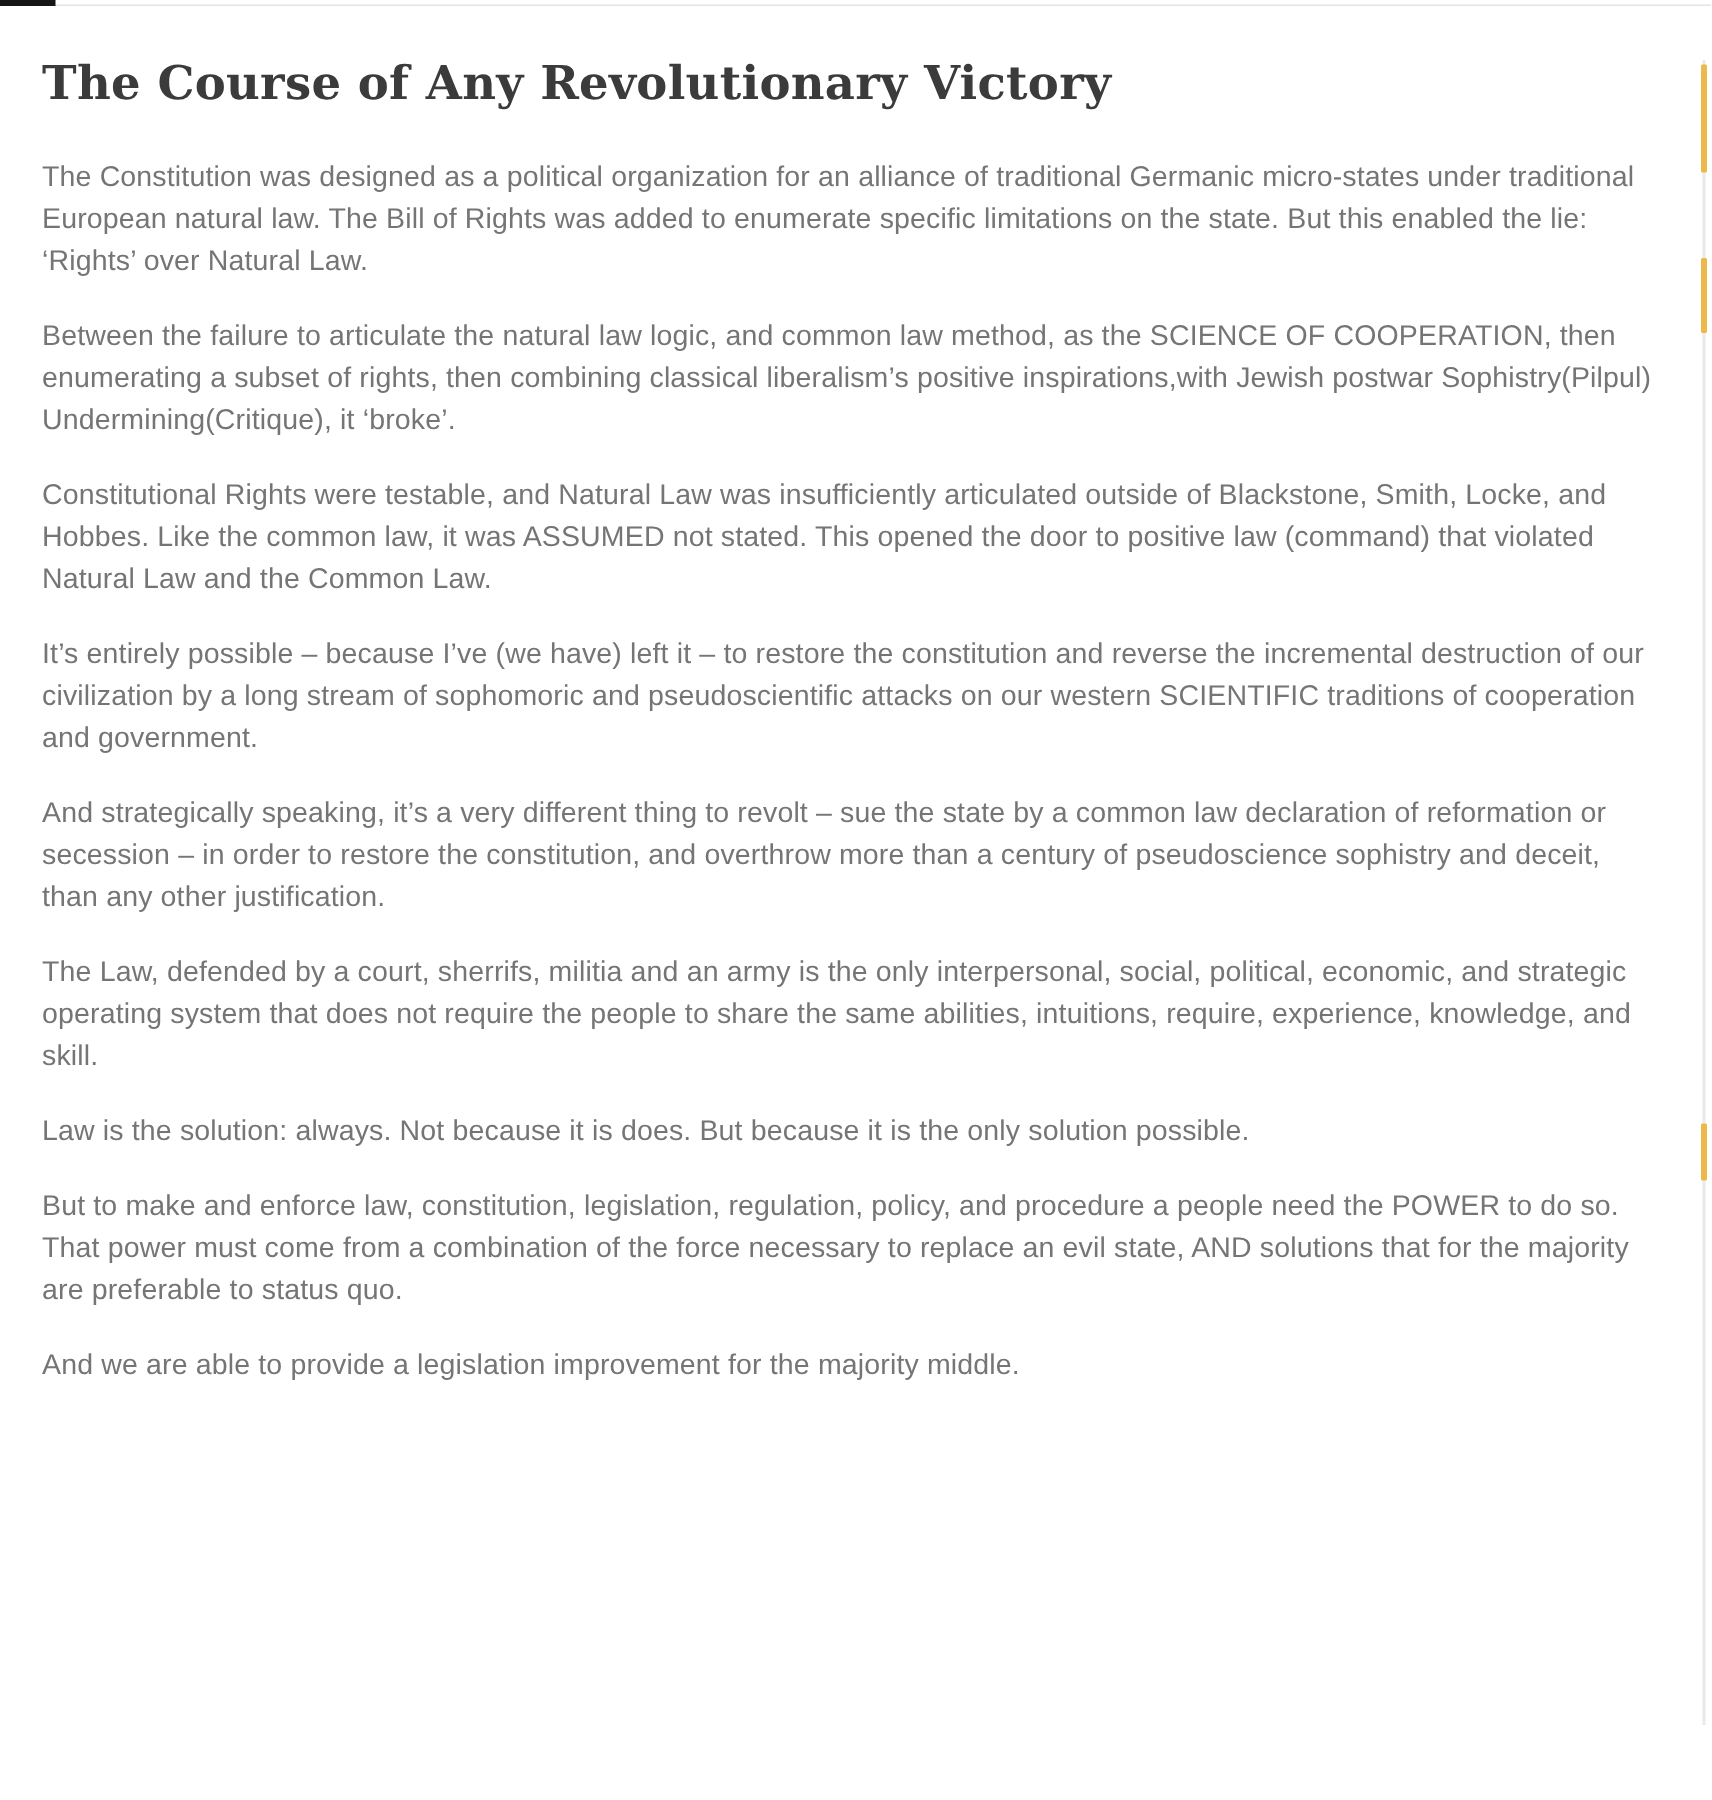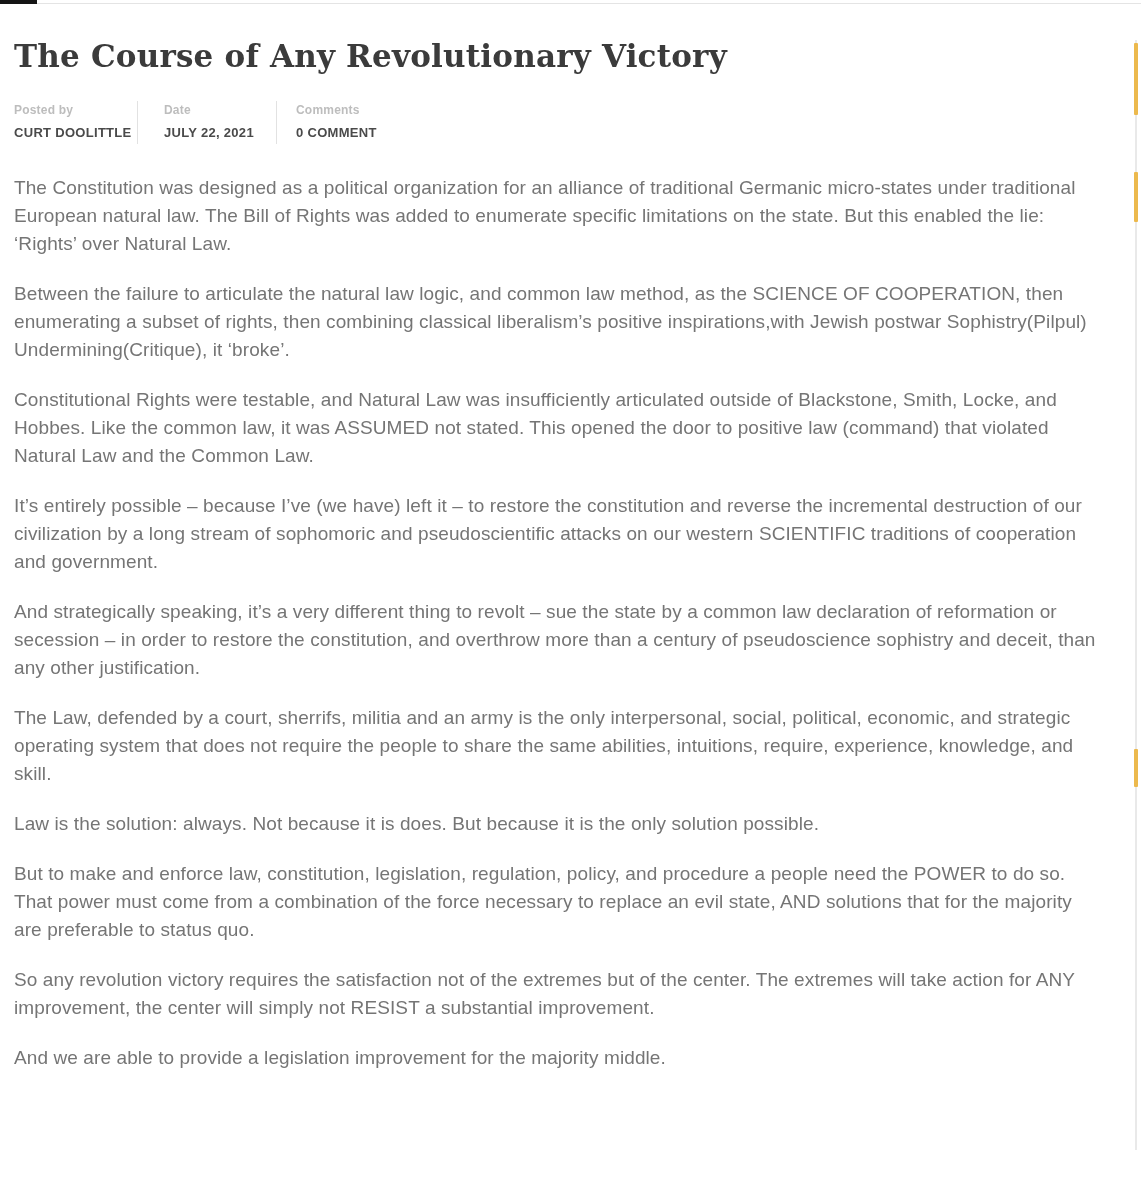--- a/index.html
+++ b/index.html
@@ -18,21 +18,21 @@
     width: 100%; height: 1px;
     background: #e4e4e4;
   }
   .progress-bar {
     position: absolute;
     top: 0; left: 0;
     width: 37px; height: 4px;
     background: #151515;
   }
   .content {
-    padding: 0 36px 0 14px;
+    padding: 0 36px 0 28px;
   }
   .article-title {
     font-family: "DejaVu Serif", serif;
     font-weight: 700;
     font-size: 31px;
     line-height: 38px;
     color: #3b3b3b;
     letter-spacing: 0.2px;
     margin: 37px 0 0 0;
   }
@@ -85,45 +85,30 @@
 </head>
 <body>
 
 <div class="top-gray-line"></div>
 <div class="progress-bar"></div>
 
 <div class="content">
 
   <h1 class="article-title">The Course of Any Revolutionary Victory</h1>
 
-  <div class="meta-row">
-    <div class="meta-col col-author">
-      <div class="meta-label">Posted by</div>
-      <div class="meta-value">CURT DOOLITTLE</div>
-    </div>
-    <div class="meta-col col-date">
-      <div class="meta-label">Date</div>
-      <div class="meta-value">JULY 22, 2021</div>
-    </div>
-    <div class="meta-col col-comments">
-      <div class="meta-label">Comments</div>
-      <div class="meta-value">0 COMMENT</div>
-    </div>
-  </div>
 
   <div class="body-text">
     <p>The Constitution was designed as a political organization for an alliance of traditional Germanic micro-states under traditional European natural law. The Bill of Rights was added to enumerate specific limitations on the state. But this enabled the lie: ‘Rights’ over Natural Law.</p>
     <p>Between the failure to articulate the natural law logic, and common law method, as the SCIENCE OF COOPERATION, then enumerating a subset of rights, then combining classical liberalism’s positive inspirations,with Jewish postwar Sophistry(Pilpul) Undermining(Critique), it ‘broke’.</p>
     <p>Constitutional Rights were testable, and Natural Law was insufficiently articulated outside of Blackstone, Smith, Locke, and Hobbes. Like the common law, it was ASSUMED not stated. This opened the door to positive law (command) that violated Natural Law and the Common Law.</p>
     <p>It’s entirely possible – because I’ve (we have) left it – to restore the constitution and reverse the incremental destruction of our civilization by a long stream of sophomoric and pseudoscientific attacks on our western SCIENTIFIC traditions of cooperation and government.</p>
     <p>And strategically speaking, it’s a very different thing to revolt – sue the state by a common law declaration of reformation or secession – in order to restore the constitution, and overthrow more than a century of pseudoscience sophistry and deceit, than any other justification.</p>
     <p>The Law, defended by a court, sherrifs, militia and an army is the only interpersonal, social, political, economic, and strategic operating system that does not require the people to share the same abilities, intuitions, require, experience, knowledge, and skill.</p>
     <p>Law is the solution: always. Not because it is does. But because it is the only solution possible.</p>
     <p>But to make and enforce law, constitution, legislation, regulation, policy, and procedure a people need the POWER to do so. That power must come from a combination of the force necessary to replace an evil state, AND solutions that for the majority are preferable to status quo.</p>
-    <p>So any revolution victory requires the satisfaction not of the extremes but of the center. The extremes will take action for ANY improvement, the center will simply not RESIST a substantial improvement.</p>
     <p>And we are able to provide a legislation improvement for the majority middle.</p>
   </div>
 
 </div>
 
 <div class="scroll-track" style="background-color: rgb(233, 233, 233);"></div>
 <div class="scroll-marker marker-1" style="background-color: rgb(236, 185, 77);"></div>
 <div class="scroll-marker marker-2" style="background-color: rgb(236, 185, 77);"></div>
 <div class="scroll-marker marker-3" style="background-color: rgb(236, 185, 77);"></div>
 

